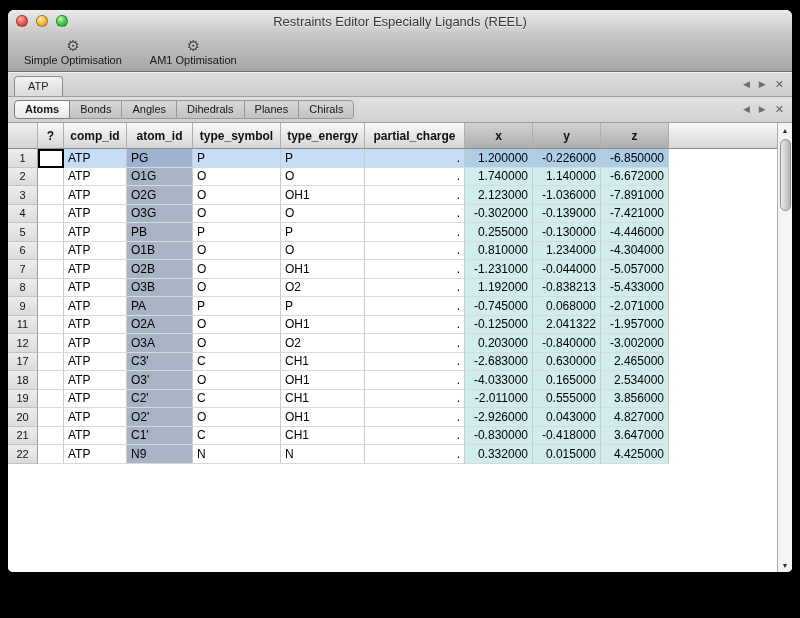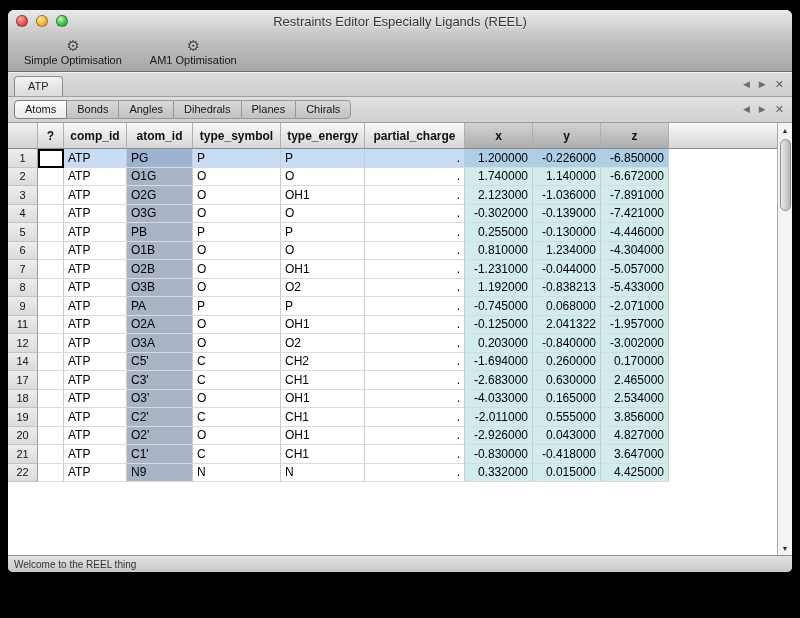--- a/index.html
+++ b/index.html
@@ -38,21 +38,21 @@
   .tc.x{font-size:11px;color:#5d5d5d}
 
   
   .sec-tabs-row{flex:0 0 26px;background:linear-gradient(#e0e0e0,#d2d2d2);border-bottom:1px solid #9c9c9c;
     display:flex;align-items:center;padding:0 8px 0 6px}
   .sec-tabs{display:flex;align-items:center}
   .sec-tab{height:19px;line-height:17px;padding:0 10px;font-size:11px;color:#161616;
     background:linear-gradient(#d9d9d9,#c2c2c2);border:1px solid #989898;margin-left:-1px}
   .sec-tab:first-child{border-radius:4px 0 0 4px;margin-left:0}
   .sec-tab:last-child{border-radius:0 4px 4px 0}
-  .sec-tab.active{background:linear-gradient(#fdfdfd,#e9e9e9);font-weight:normal;border-color:#7d7d7d;
+  .sec-tab.active{background:linear-gradient(#fdfdfd,#e9e9e9);font-weight:bold;border-color:#7d7d7d;
     position:relative;z-index:1}
 
   
   .table-area{flex:1 1 auto;position:relative;background:#fff;overflow:hidden}
   table{border-collapse:separate;border-spacing:0;table-layout:fixed;width:calc(100% - 15px);font-size:12px}
   th{height:26px;background:linear-gradient(#fafafa,#d5d5d5);border-right:1px solid #aeaeae;
     border-bottom:1px solid #8a8a8a;font-weight:bold;font-size:12px;color:#101010;text-align:center;
     overflow:hidden;white-space:nowrap;padding:0 2px}
   th.dark{background:linear-gradient(#d3d3d3,#adadad)}
   th.fillh{border-right:none}
@@ -304,33 +304,20 @@
             <td class="c-l c-atom">O3A</td>
             <td class="c-l">O</td>
             <td class="c-l">O2</td>
             <td class="c-r">.</td>
             <td class="c-r c-xyz">0.203000</td>
             <td class="c-r c-xyz">-0.840000</td>
             <td class="c-r c-xyz">-3.002000</td>
             <td class="c-fill"></td>
           </tr>
           <tr class="trow">
-            <td class="gutter">14</td>
-            <td class="c-q"></td>
-            <td class="c-l">ATP</td>
-            <td class="c-l c-atom">C5'</td>
-            <td class="c-l">C</td>
-            <td class="c-l">CH2</td>
-            <td class="c-r">.</td>
-            <td class="c-r c-xyz">-1.694000</td>
-            <td class="c-r c-xyz">0.260000</td>
-            <td class="c-r c-xyz">0.170000</td>
-            <td class="c-fill"></td>
-          </tr>
-          <tr class="trow">
             <td class="gutter">17</td>
             <td class="c-q"></td>
             <td class="c-l">ATP</td>
             <td class="c-l c-atom">C3'</td>
             <td class="c-l">C</td>
             <td class="c-l">CH1</td>
             <td class="c-r">.</td>
             <td class="c-r c-xyz">-2.683000</td>
             <td class="c-r c-xyz">0.630000</td>
             <td class="c-r c-xyz">2.465000</td>
@@ -404,17 +391,14 @@
         </tbody>
       </table>
     <div class="vscroll">
       <div class="sb-btn">▲</div>
       <div class="sb-thumb"></div>
       <div class="sb-spacer"></div>
       <div class="sb-btn">▼</div>
     </div>
   </div>
 
-  <div class="statusbar">
-    <span>Welcome to the REEL thing</span>
-  </div>
 
 </div>
 
 </body></html>

